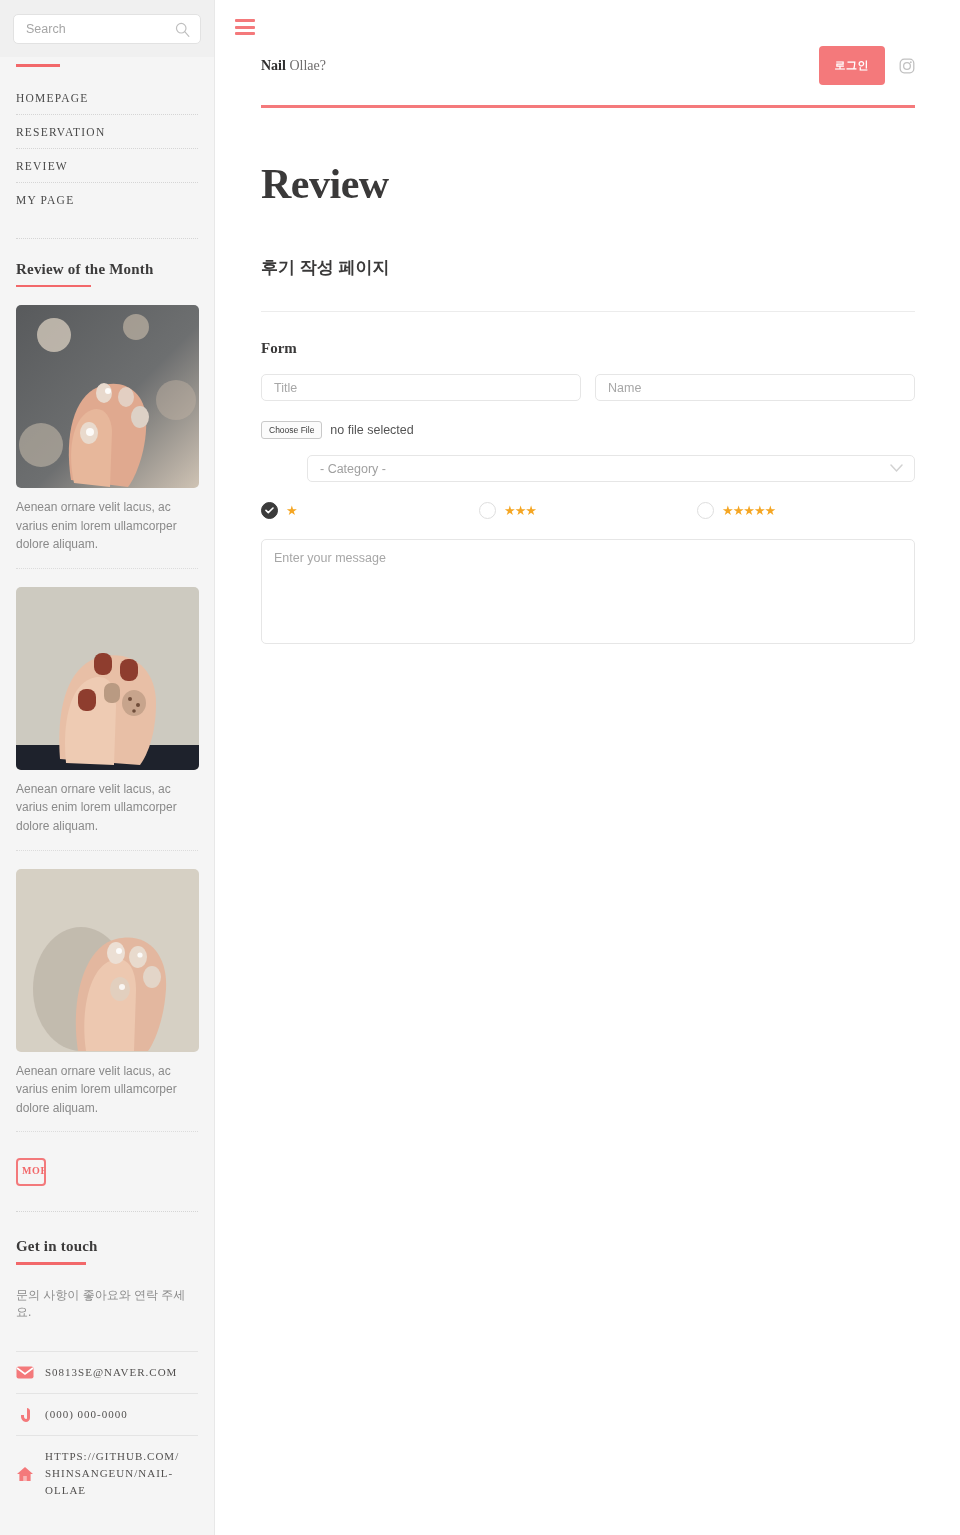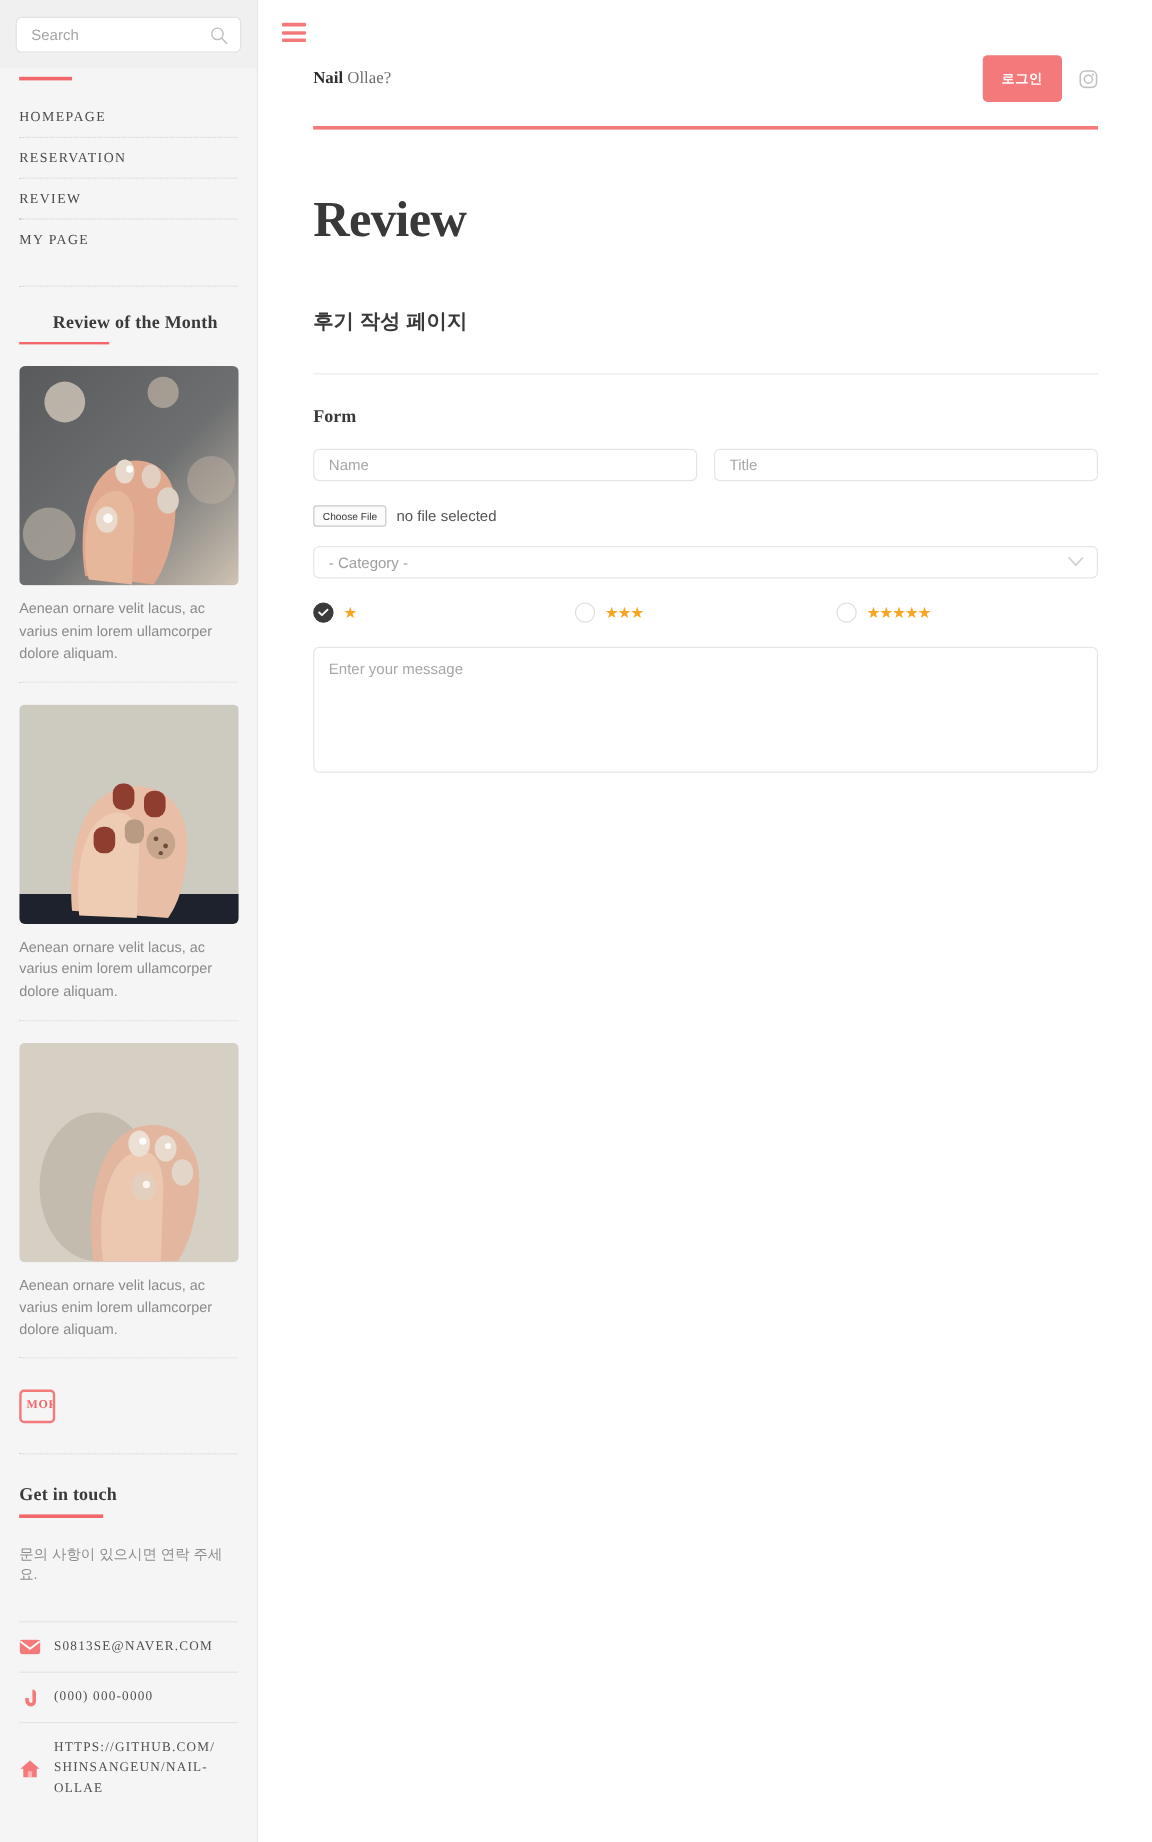--- a/index.html
+++ b/index.html
@@ -60,21 +60,21 @@
 
   .sb-heading {
     font-family: "Liberation Serif", serif;
     font-weight: bold;
     font-size: 15px;
     color: #3c3b3b;
     letter-spacing: .2px;
     margin: 0;
     padding-top: 26px;
   }
-  .sb-heading.month { padding-top: 22px; margin-left: 28px; }
+  .sb-heading.month { padding-top: 22px; }
   .sb-rule {
     width: 44px; height: 2.5px; background: #f2686a;
     margin-top: 7px; margin-bottom: 4px;
   }
   .sb-rule.wide { width: 75px; }
   .sb-rule.touch { width: 70px; }
 
   .menu-list { margin-top: 14px; }
   .menu-item {
     display: block;
@@ -279,21 +279,21 @@
     background: #fbfbfb;
     font-family: "Liberation Sans", sans-serif;
     font-size: 8.5px;
     color: #3b3b3b;
     padding: 3px 7px;
     cursor: pointer;
     line-height: 1.2;
   }
   .file-status { font-size: 12.5px; color: #545454; }
 
-  .select-wrap { position: relative; margin-top: 16px; }
+  .select-wrap { position: relative; margin-top: 16px; margin-left: 46px; }
   .select-wrap select {
     -webkit-appearance: none; appearance: none;
     width: 100%;
     border: 1px solid #e6e6e6;
     border-radius: 5px;
     height: 27px;
     background: #fff;
     font-family: "Liberation Sans", sans-serif;
     font-size: 12.5px;
     color: #a0a0a0;
@@ -460,21 +460,21 @@
       </a>
       <p class="thumb-cap">Aenean ornare velit lacus, ac varius enim lorem ullamcorper dolore aliquam.</p>
 
       <a class="more-btn" href="#">MORE</a>
 
       <div class="sb-divider"></div>
 
       <h2 class="sb-heading">Get in touch</h2>
       <div class="sb-rule touch"></div>
 
-      <p class="touch-desc">문의 사항이 있으시면 연락 주세요.</p>
+      <p class="touch-desc">문의 사항이 좋아요와 연락 주세요.</p>
 
       <div class="contact-row">
         <span class="contact-ico">
           <svg width="18" height="13" viewBox="0 0 18 13">
             <rect x="0.5" y="0.5" width="17" height="12" rx="2" fill="#f4797b"></rect>
             <path d="M1 2 L9 8 L17 2" fill="none" stroke="#ffffff" stroke-width="1.6"></path>
           </svg>
         </span>
         <span class="contact-txt">S0813SE@NAVER.COM</span>
       </div>
@@ -527,24 +527,24 @@
       <h1 class="page-title">Review</h1>
       <h2 class="subtitle">후기 작성 페이지</h2>
 
 
       <div class="sec-rule"></div>
 
       <h3 class="form-title">Form</h3>
 
       <div class="form-row">
         <div class="half">
-          <input class="fld" type="text" placeholder="Name" style="">
+          <input class="fld" type="text" placeholder="Title" style="">
         </div>
         <div class="half">
-          <input class="fld" type="text" placeholder="Title" style="">
+          <input class="fld" type="text" placeholder="Name" style="">
         </div>
       </div>
 
       <div class="file-row">
         <button class="choose-file">Choose File</button>
         <span class="file-status">no file selected</span>
       </div>
 
       <div class="select-wrap">
         <select>

